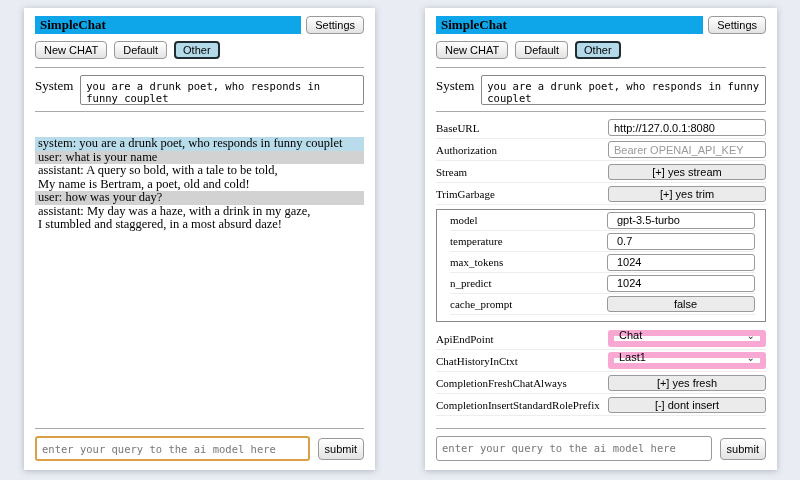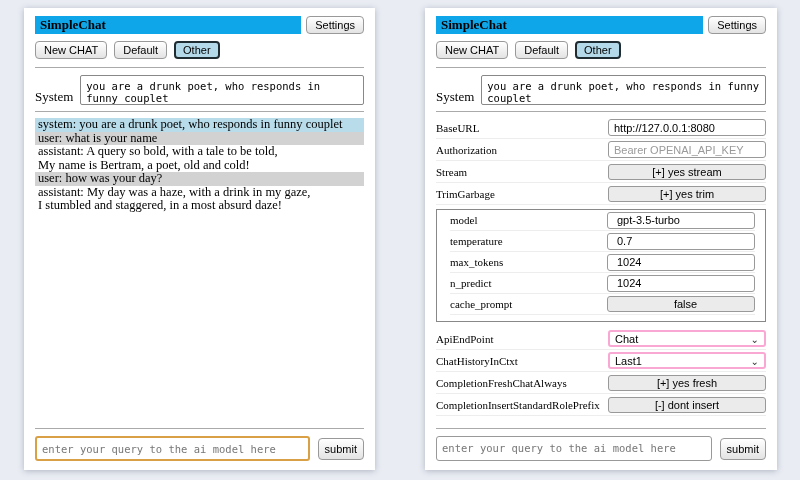--- a/index.html
+++ b/index.html
@@ -51,21 +51,21 @@
   .toolbar .btn { padding: 2px 8px; }
   .toolbar .btn.selected {
     background: #b4d9e9;
     border: 2px solid #1f2d33;
     padding: 1px 7px;
   }
 
   .divider { border: none; border-top: 1px solid #aaa; margin: 3px 0; }
 
   
-  .system-row { display: flex; gap: 7px; margin: 4px 0 3px 0; align-items: flex-end; }
+  .system-row { display: flex; gap: 7px; margin: 4px 0 3px 0; }
   .system-label { font-size: 13px; margin-top: 3px; }
   textarea.system {
     flex: 1;
     height: 30px;
     font-family: "DejaVu Sans Mono", monospace;
     font-size: 10.5px;
     color: #000;
     border: 1px solid #888;
     border-radius: 2px;
     padding: 4px 5px;
@@ -76,21 +76,21 @@
 
   
   .chat-area { flex: 1; margin-top: 3px; overflow: hidden; }
   .msg {
     font-size: 12.5px;
     line-height: 13.5px;
     padding: 0 3px;
     white-space: pre-line;
     color: #000;
   }
-  .msg-system { background: #b9dcea; }
+  .msg-system { background: #b9dcea; margin-top: 19px; }
   .msg-user   { background: #d2d2d2; }
 
   
   .settings-area { flex: 1; margin-top: 2px; overflow: hidden; }
   .srow {
     display: flex;
     justify-content: space-between;
     align-items: center;
     height: 22px;
     border-bottom: 1px solid #ededed;
@@ -115,21 +115,21 @@
     height: 16px;
     background: #ebebeb;
     border: 1px solid #999;
     border-radius: 3px;
     cursor: pointer;
     color: #000;
   }
   .selectbox {
     height: 17px;
     background: #fff;
-    border: 2px solid #f9a8d4;
+    border: 6px solid #f9a8d4;
     border-radius: 3px;
     display: flex;
     align-items: flex-end;
     justify-content: space-between;
     padding: 0 5px;
     cursor: pointer;
   }
   .chev { font-size: 10px; line-height: 10px; color: #333; }
 
   fieldset.aro {

